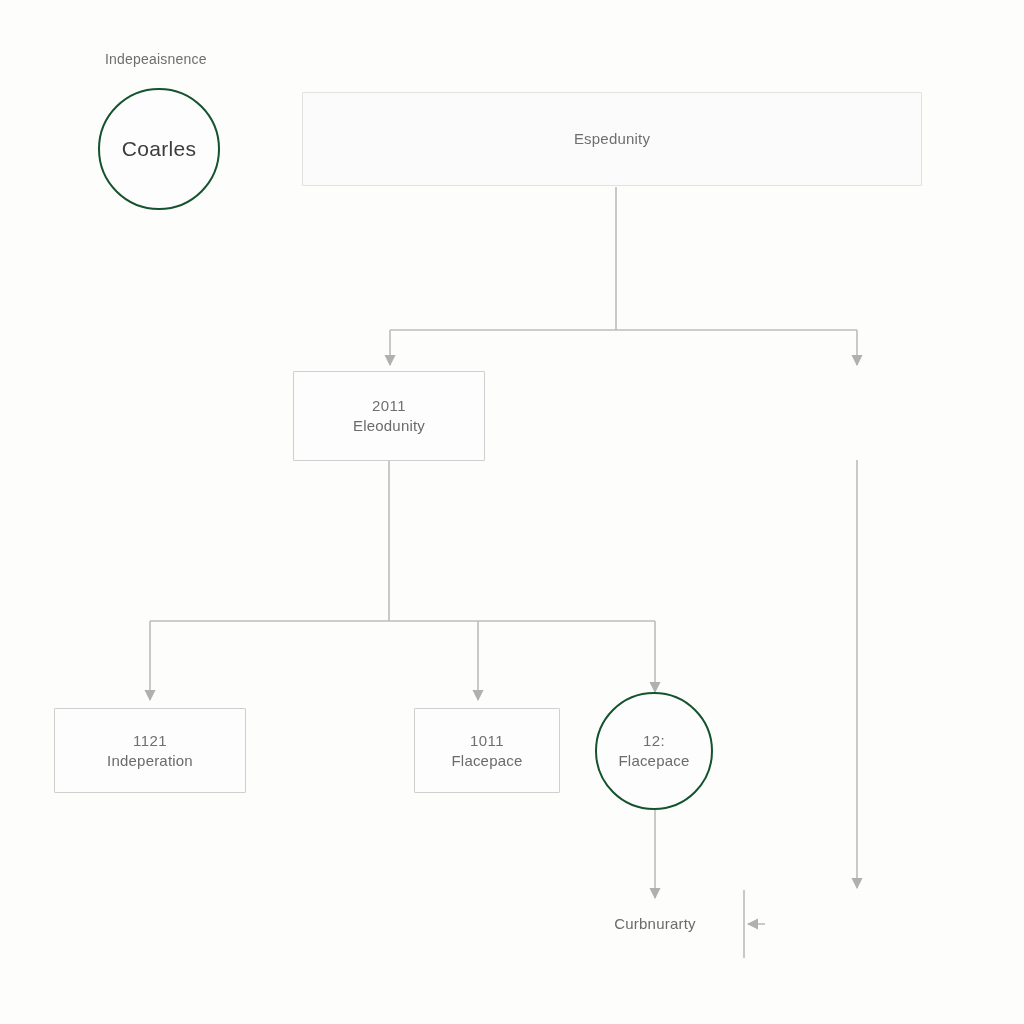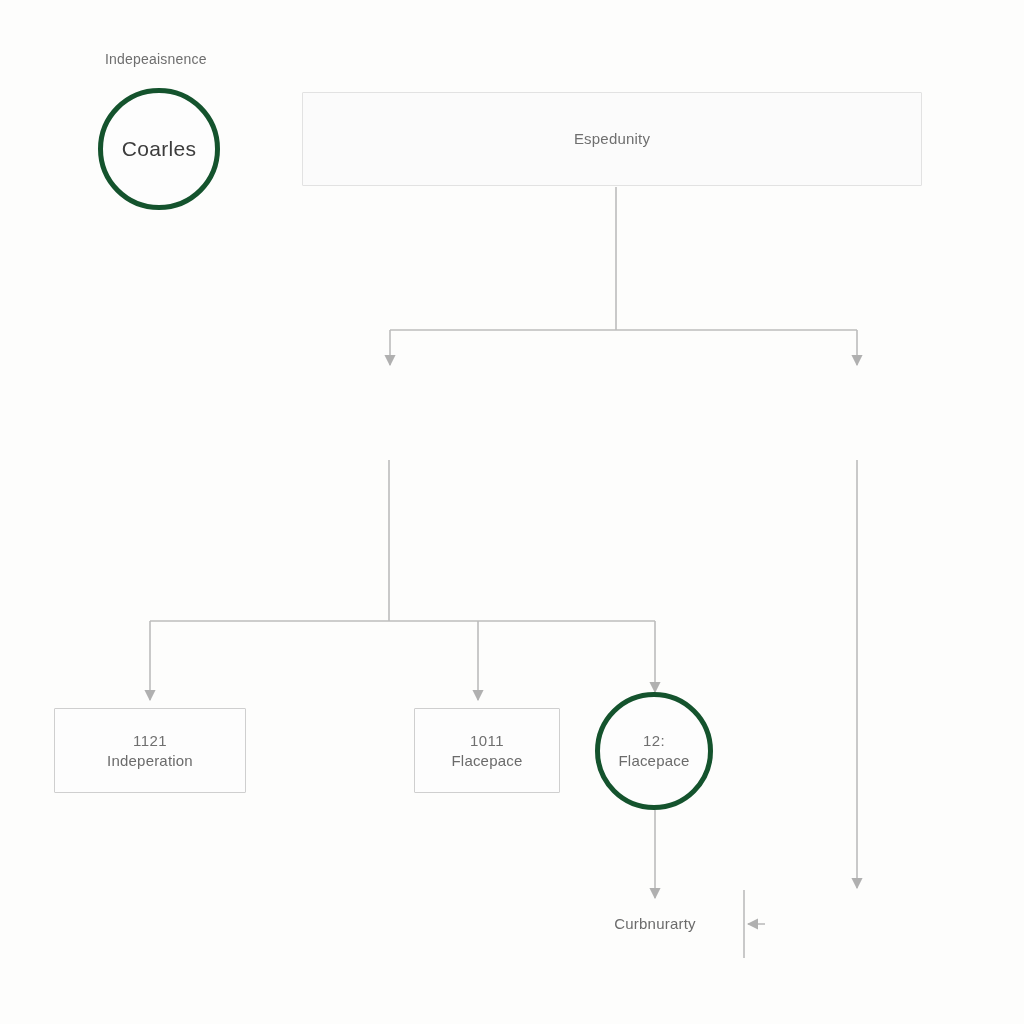--- a/index.html
+++ b/index.html
@@ -41,21 +41,21 @@
     background: #fdfdfd;
     border: 1px solid #cfcfcf;
     border-radius: 1px;
   }
   .node-rect.faint {
     border-color: #e2e2e2;
     background: #fbfbfb;
   }
   .node-circle {
     background: #fdfdfd;
-    border: 5px solid #14532d;
+    border: 2px solid #14532d;
     border-radius: 50%;
   }
   .node-bare {
     background: transparent;
     border: none;
   }
   .node-id {
     color: #6f6f6f;
     font-size: 15px;
     line-height: 20px;
@@ -121,20 +121,24 @@
   <div class="caption" style="left:105px; top:51px;">Indepeaisnence</div>
 
   <div class="node node-circle" style="left:98px; top:88px; width:122px; height:122px;">
     <span class="node-label big">Coarles</span>
   </div>
 
   <div class="node node-rect faint" style="left:302px; top:92px; width:620px; height:94px;">
     <span class="node-label header">Espedunity</span>
   </div>
 
+  <div class="node node-rect" style="left:293px; top:371px; width:192px; height:90px;">
+    <span class="node-id">2011</span>
+    <span class="node-label">Eleodunity</span>
+  </div>
 
 
   <div class="node node-rect" style="left:54px; top:708px; width:192px; height:85px;">
     <span class="node-id">1121</span>
     <span class="node-label">Indeperation</span>
   </div>
 
   <div class="node node-rect" style="left:414px; top:708px; width:146px; height:85px;">
     <span class="node-id">1011</span>
     <span class="node-label">Flacepace</span>

